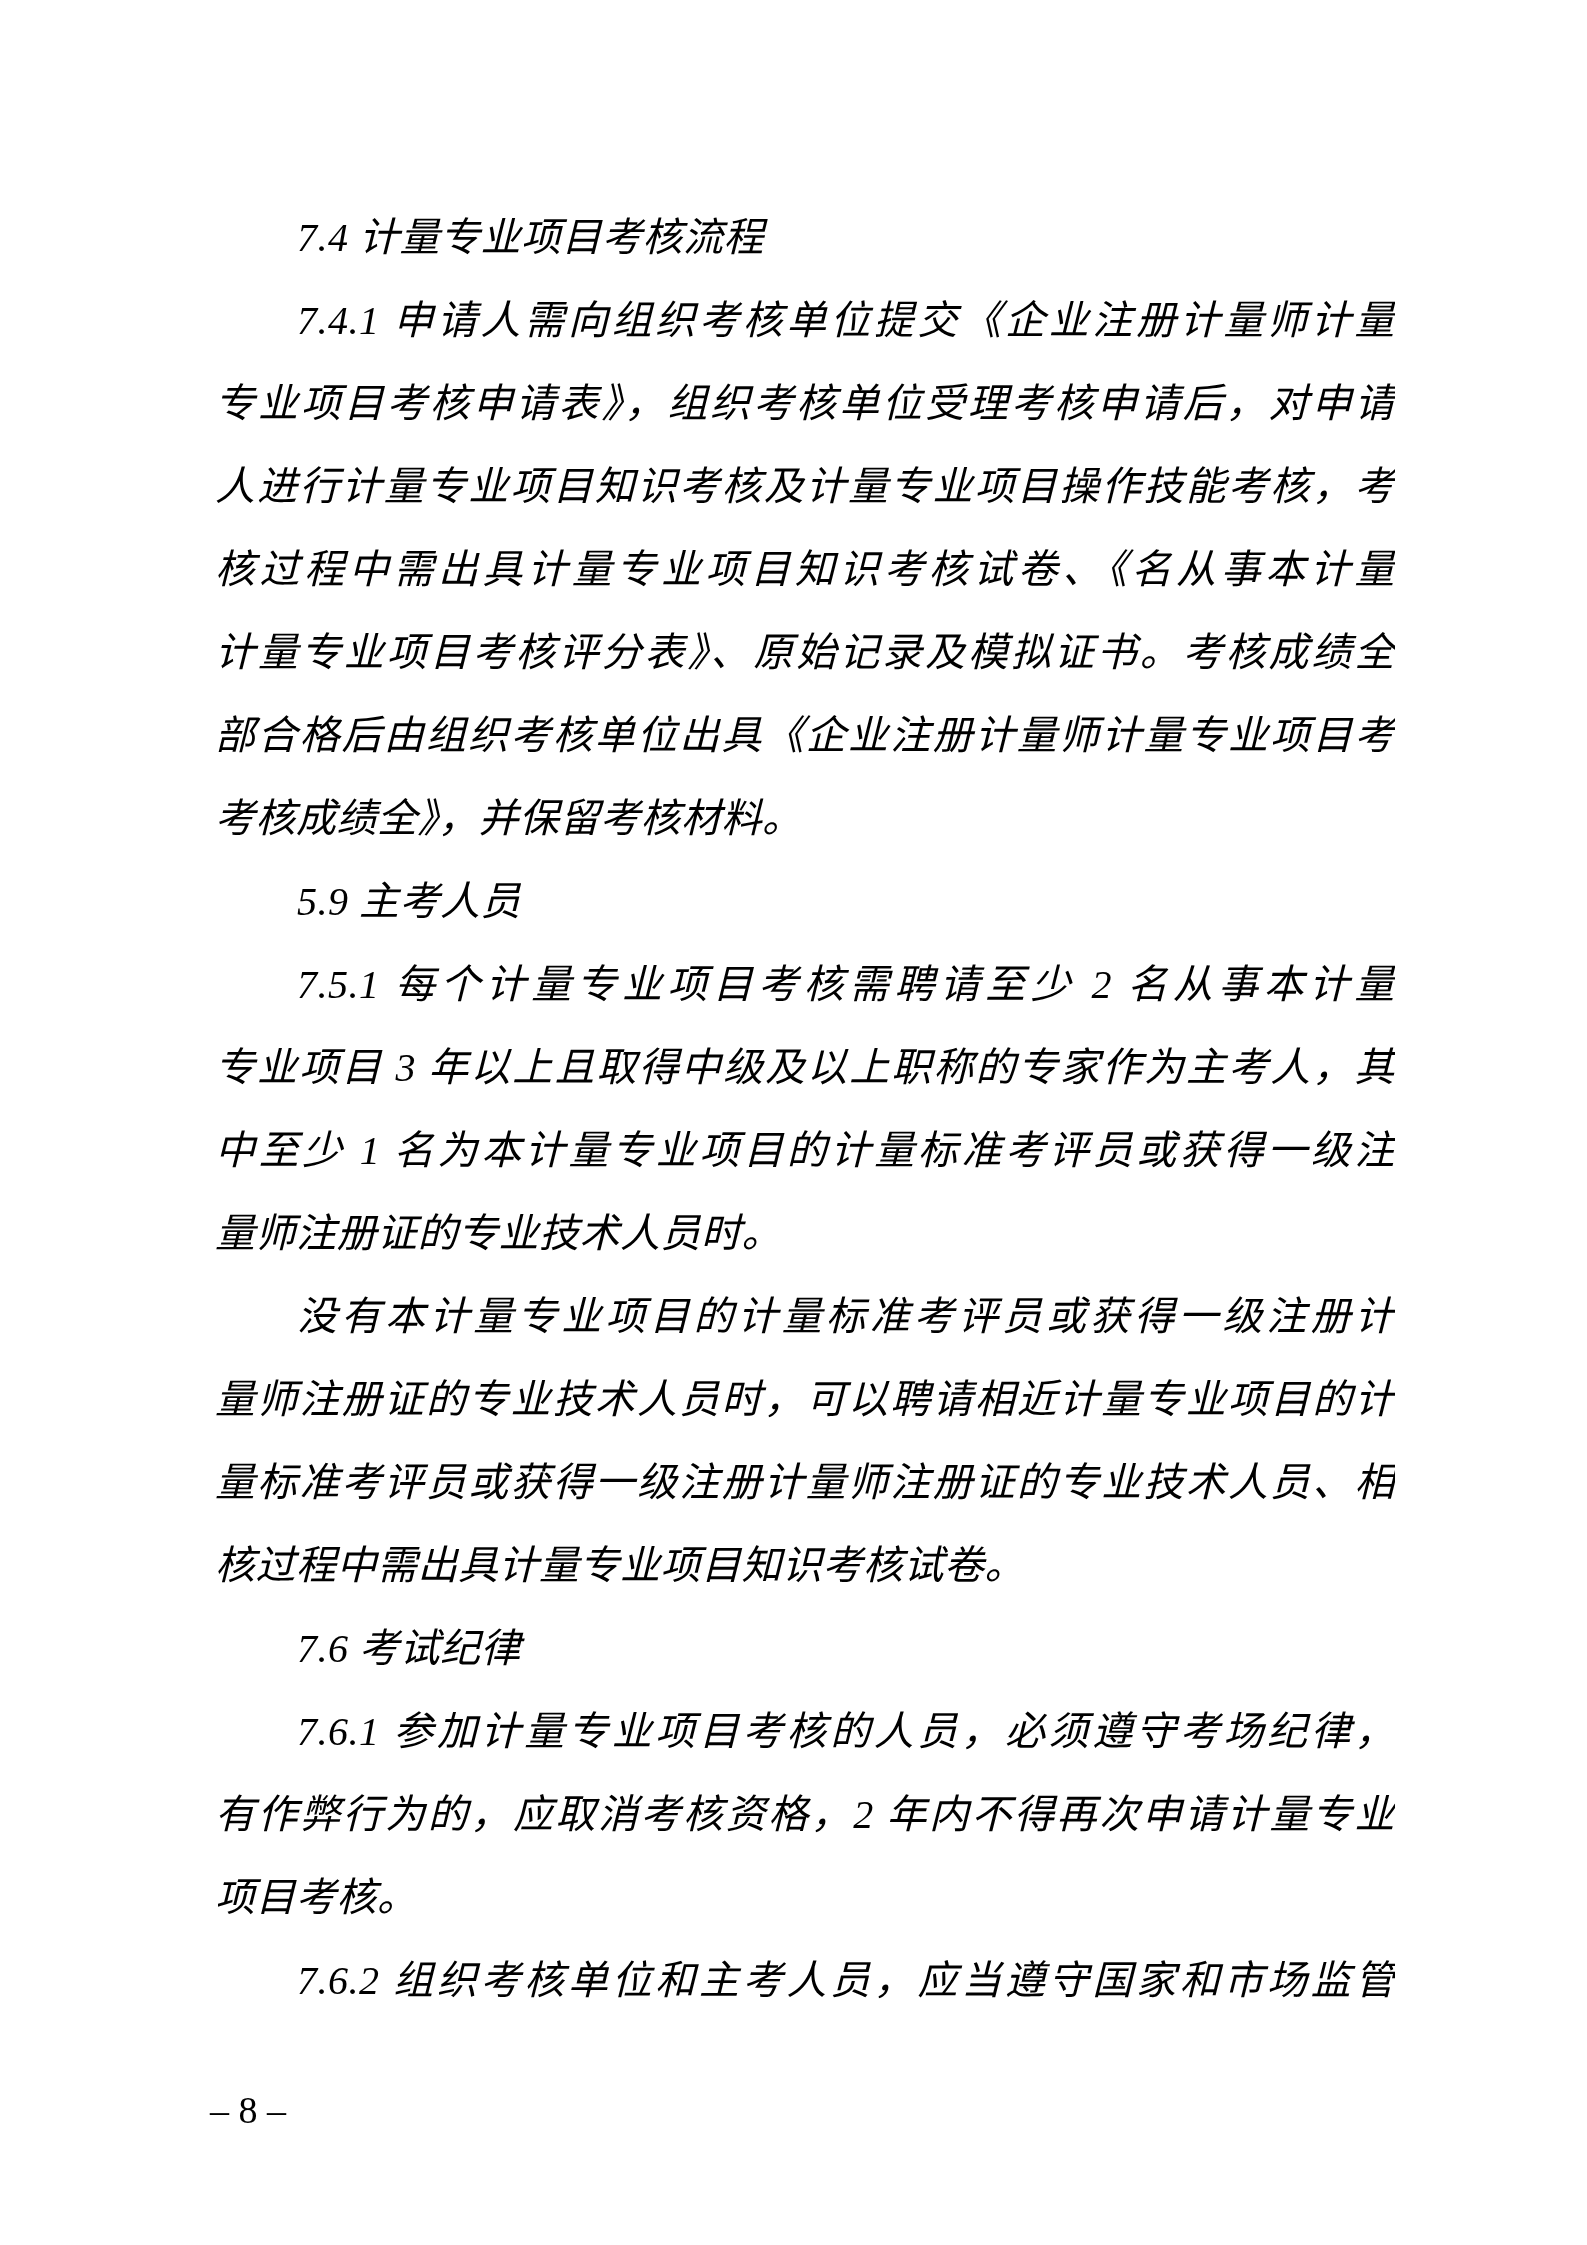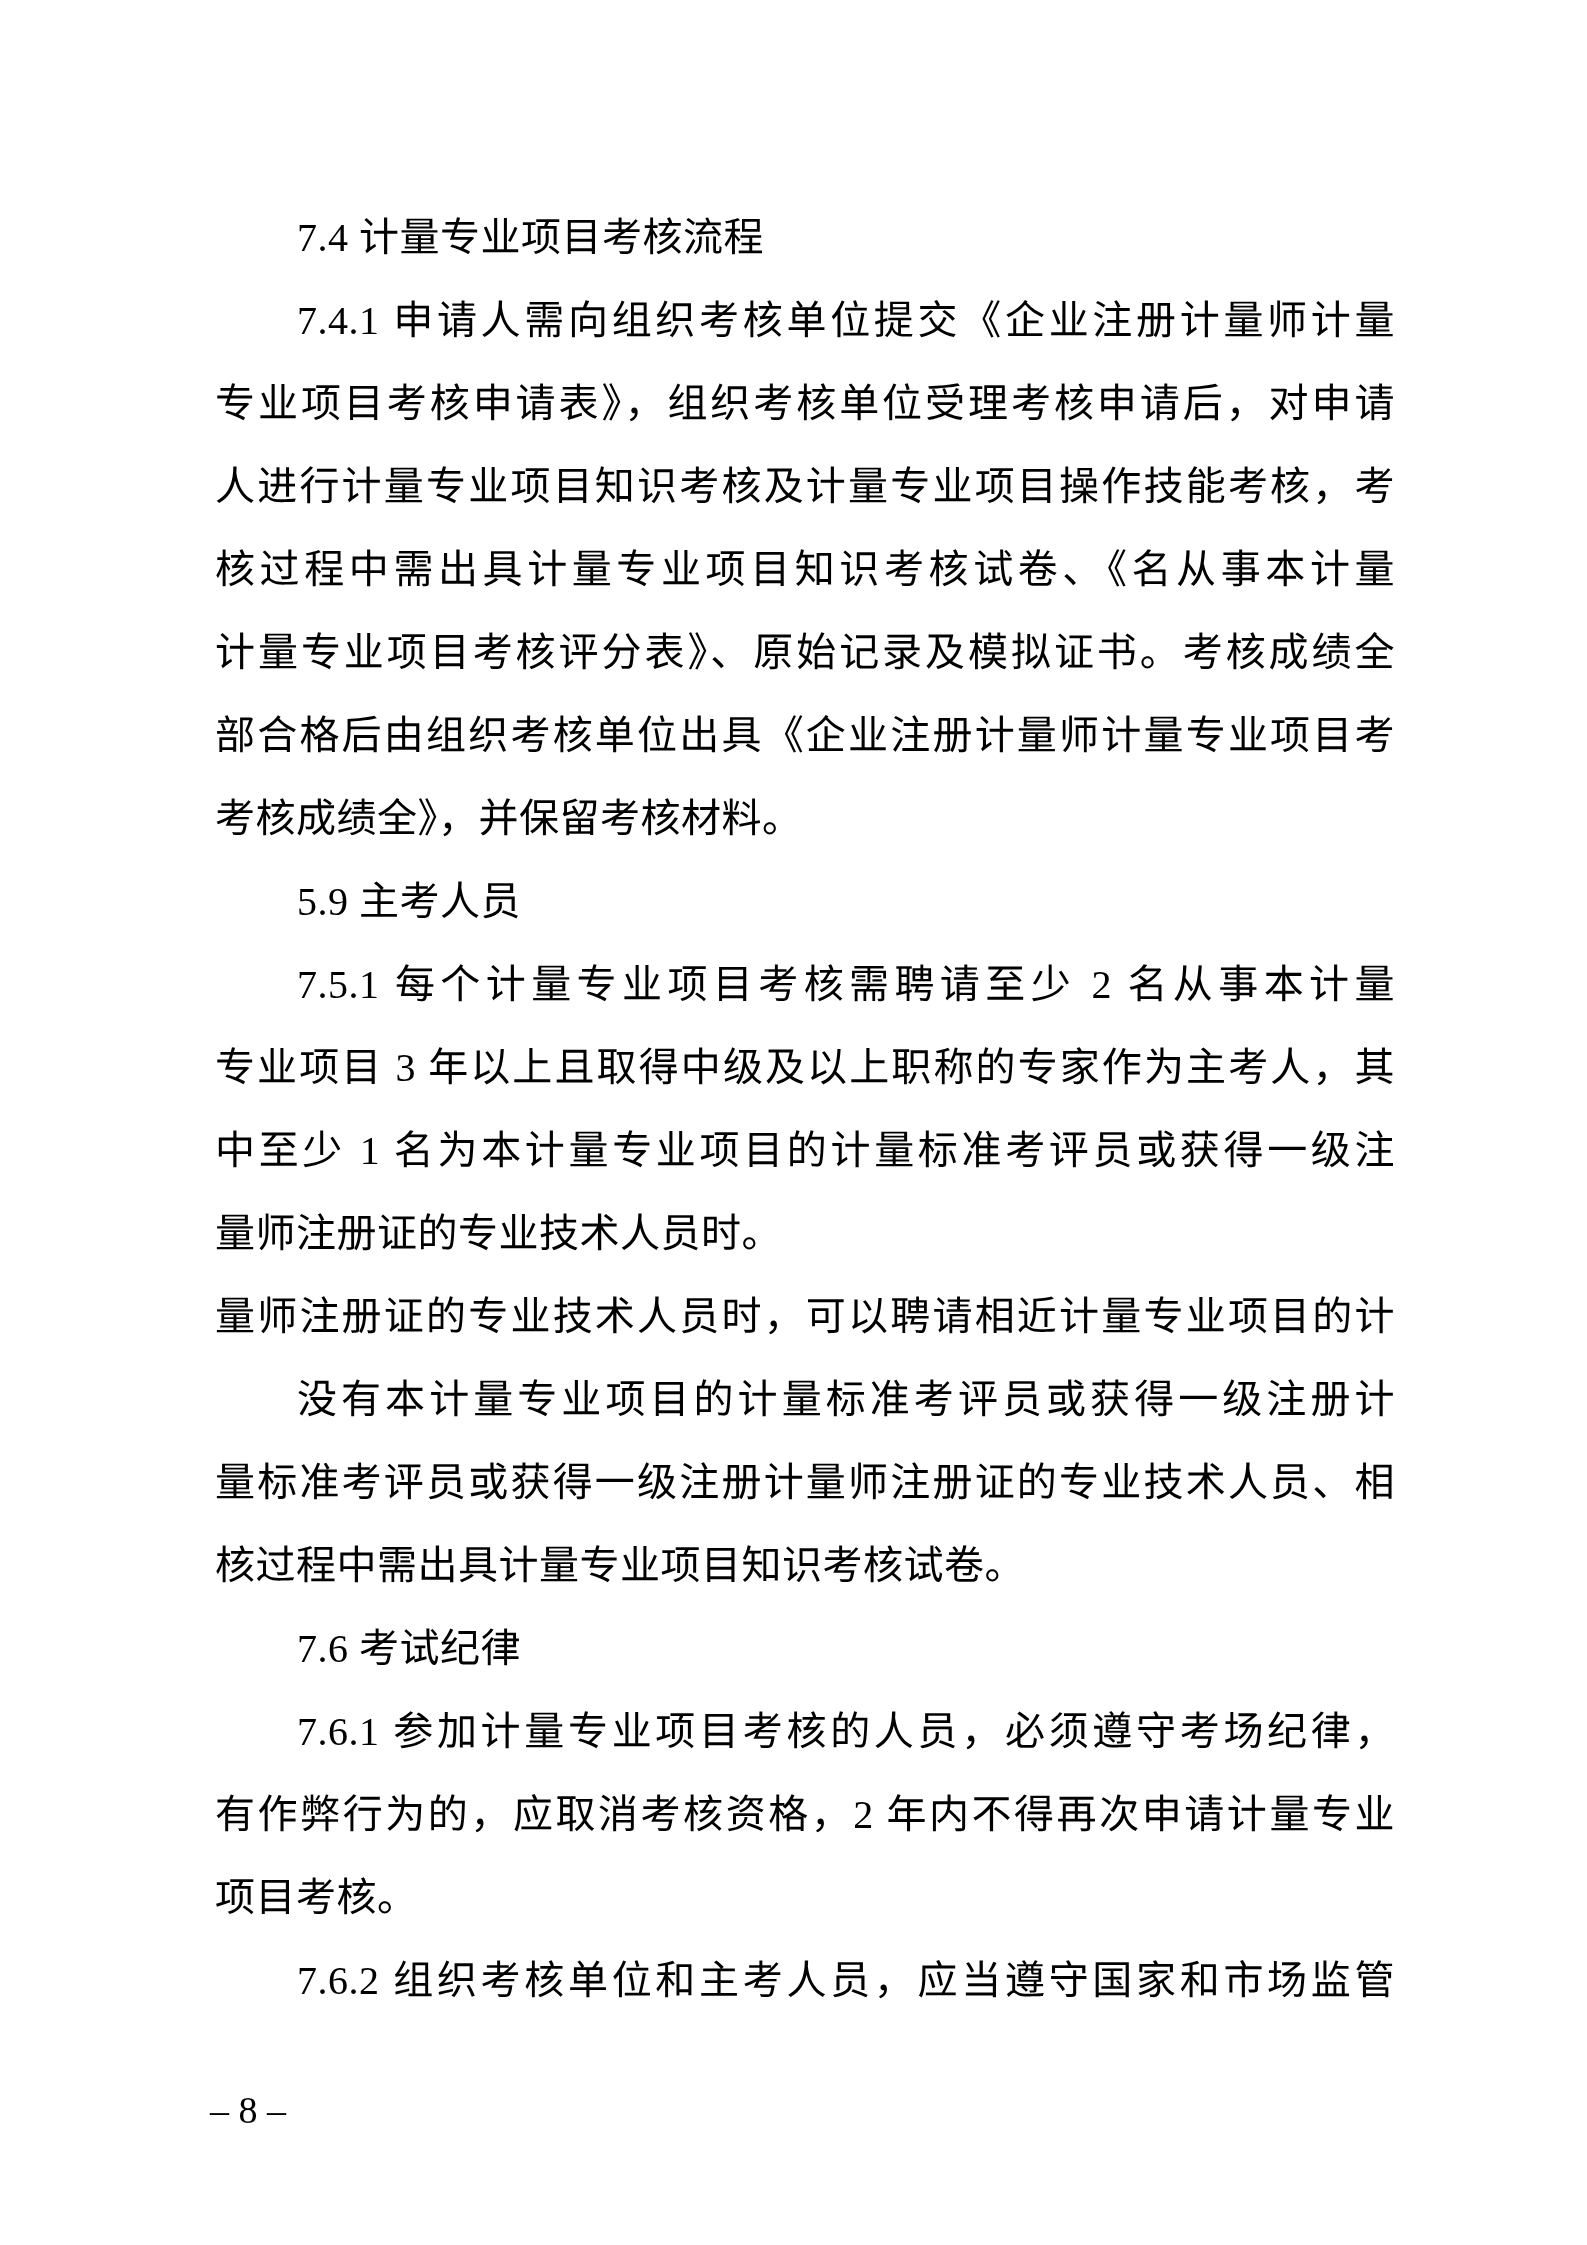--- a/index.html
+++ b/index.html
@@ -23,20 +23,21 @@
     width: 1180px;
   }
   .ln {
     height: 83px;
     line-height: 83px;
     font-size: 40px;
     color: #000000;
     white-space: normal;
     overflow: hidden;
     letter-spacing: 0.5px;
+    font-style: italic;
   }
   
   .jl {
     text-align: justify;
     text-align-last: justify;
     text-justify: inter-character;
   }
   
   .ind {
     padding-left: 82px;
@@ -63,22 +64,22 @@
     <div class="ln jl">人进行计量专业项目知识考核及计量专业项目操作技能考核，考</div>
     <div class="ln jl">核过程中需出具计量专业项目知识考核试卷、《名从事本计量</div>
     <div class="ln jl">计量专业项目考核评分表》、原始记录及模拟证书。考核成绩全</div>
     <div class="ln jl">部合格后由组织考核单位出具《企业注册计量师计量专业项目考</div>
     <div class="ln">考核成绩全》，并保留考核材料。</div>
     <div class="ln ind">5.9 主考人员</div>
     <div class="ln ind jl">7.5.1 每个计量专业项目考核需聘请至少 2 名从事本计量</div>
     <div class="ln jl">专业项目 3 年以上且取得中级及以上职称的专家作为主考人，其</div>
     <div class="ln jl">中至少 1 名为本计量专业项目的计量标准考评员或获得一级注</div>
     <div class="ln">量师注册证的专业技术人员时。</div>
+    <div class="ln ind jl">没有本计量专业项目的计量标准考评员或获得一级注册计</div>
     <div class="ln jl">量师注册证的专业技术人员时，可以聘请相近计量专业项目的计</div>
-    <div class="ln ind jl">没有本计量专业项目的计量标准考评员或获得一级注册计</div>
     <div class="ln jl">量标准考评员或获得一级注册计量师注册证的专业技术人员、相</div>
     <div class="ln">核过程中需出具计量专业项目知识考核试卷。</div>
     <div class="ln ind">7.6 考试纪律</div>
     <div class="ln ind jl">7.6.1 参加计量专业项目考核的人员，必须遵守考场纪律，</div>
     <div class="ln jl">有作弊行为的，应取消考核资格，2 年内不得再次申请计量专业</div>
     <div class="ln">项目考核。</div>
     <div class="ln ind jl">7.6.2 组织考核单位和主考人员，应当遵守国家和市场监管</div>
   </main>
 
   <div class="footer">– 8 –</div>

